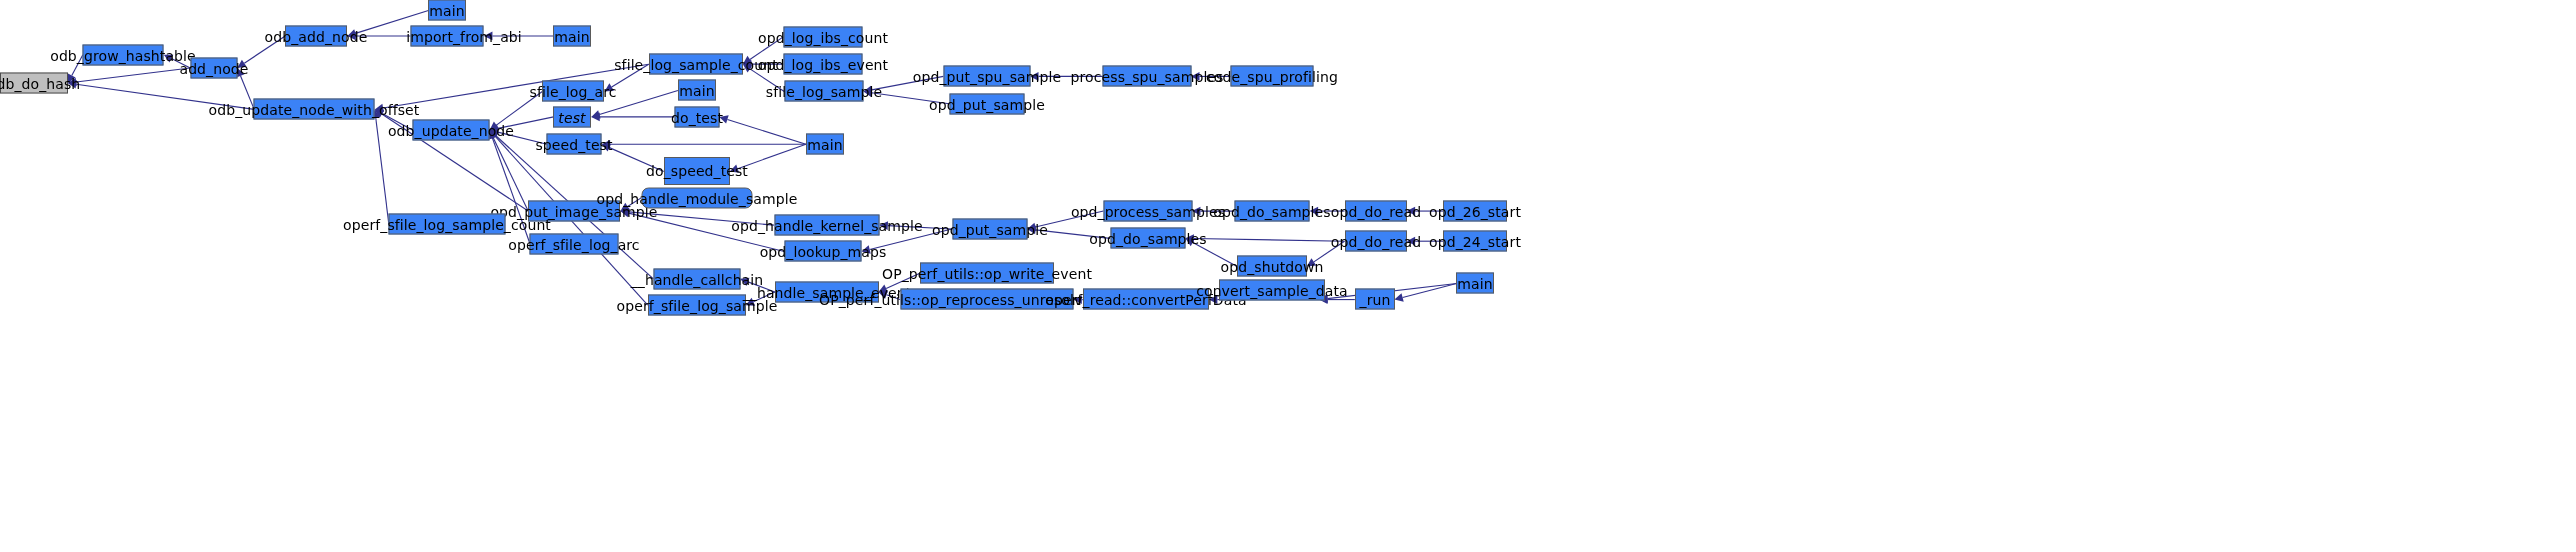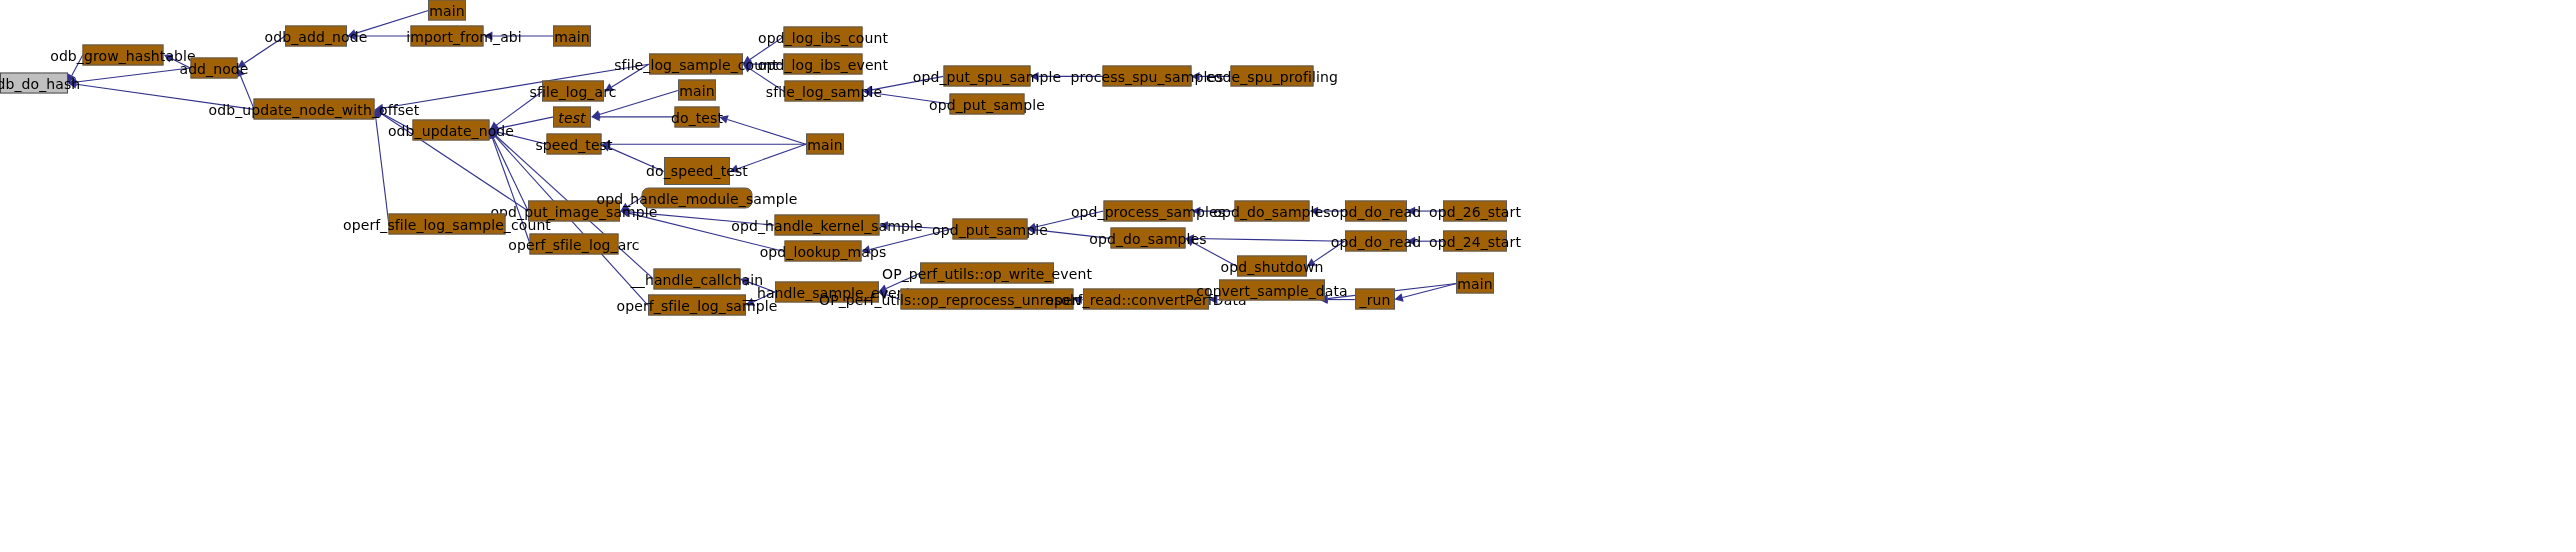--- a/index.html
+++ b/index.html
@@ -20,21 +20,21 @@
     left: 0;
     top: 0;
     width: 2576px;
     height: 553px;
     pointer-events: none;
   }
   .node {
     position: absolute;
     box-sizing: border-box;
     border: 0.9px solid #5a5a5a;
-    background: #a16207;
+    background: #3b82f6;
     color: #000000;
     font-size: 14px;
     line-height: 1;
     display: flex;
     align-items: center;
     justify-content: center;
     white-space: nowrap;
     letter-spacing: 0.1px;
     transform: translate(-50%, -50%);
   }

